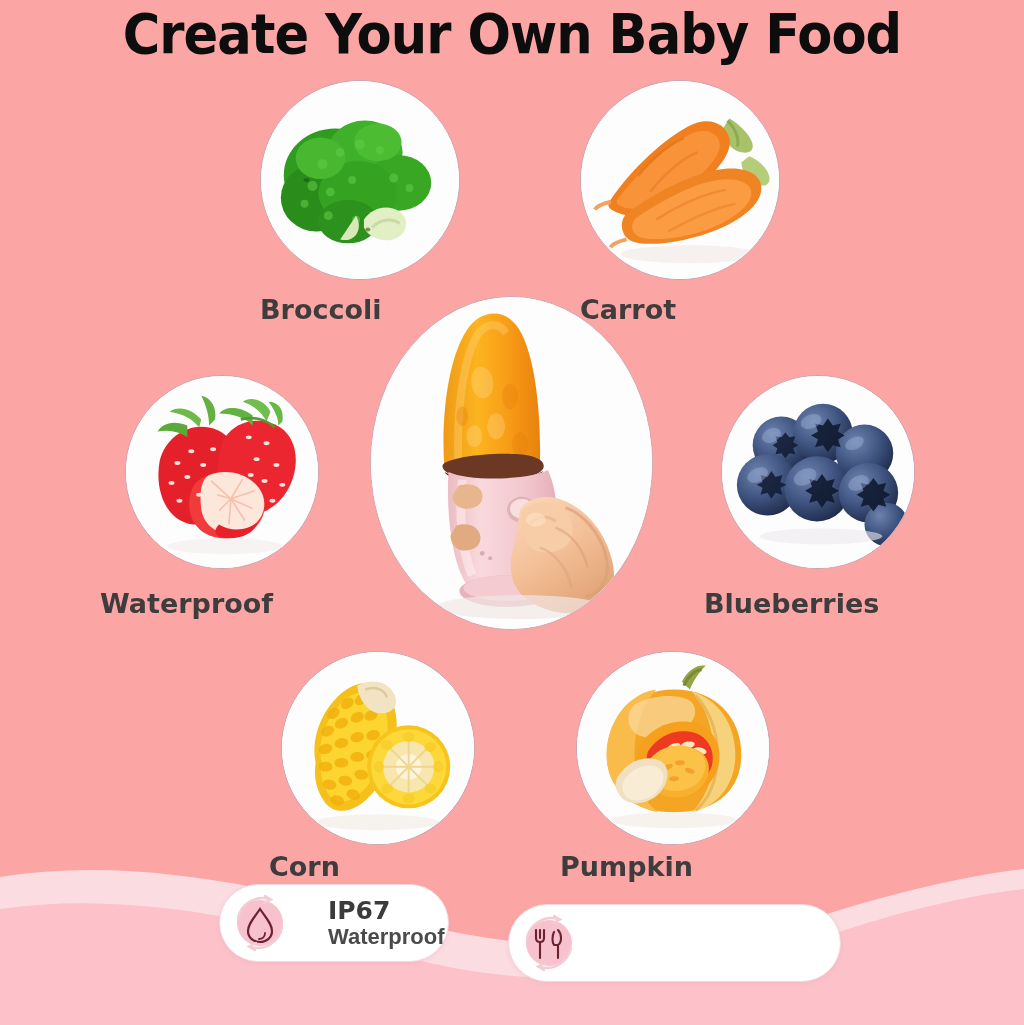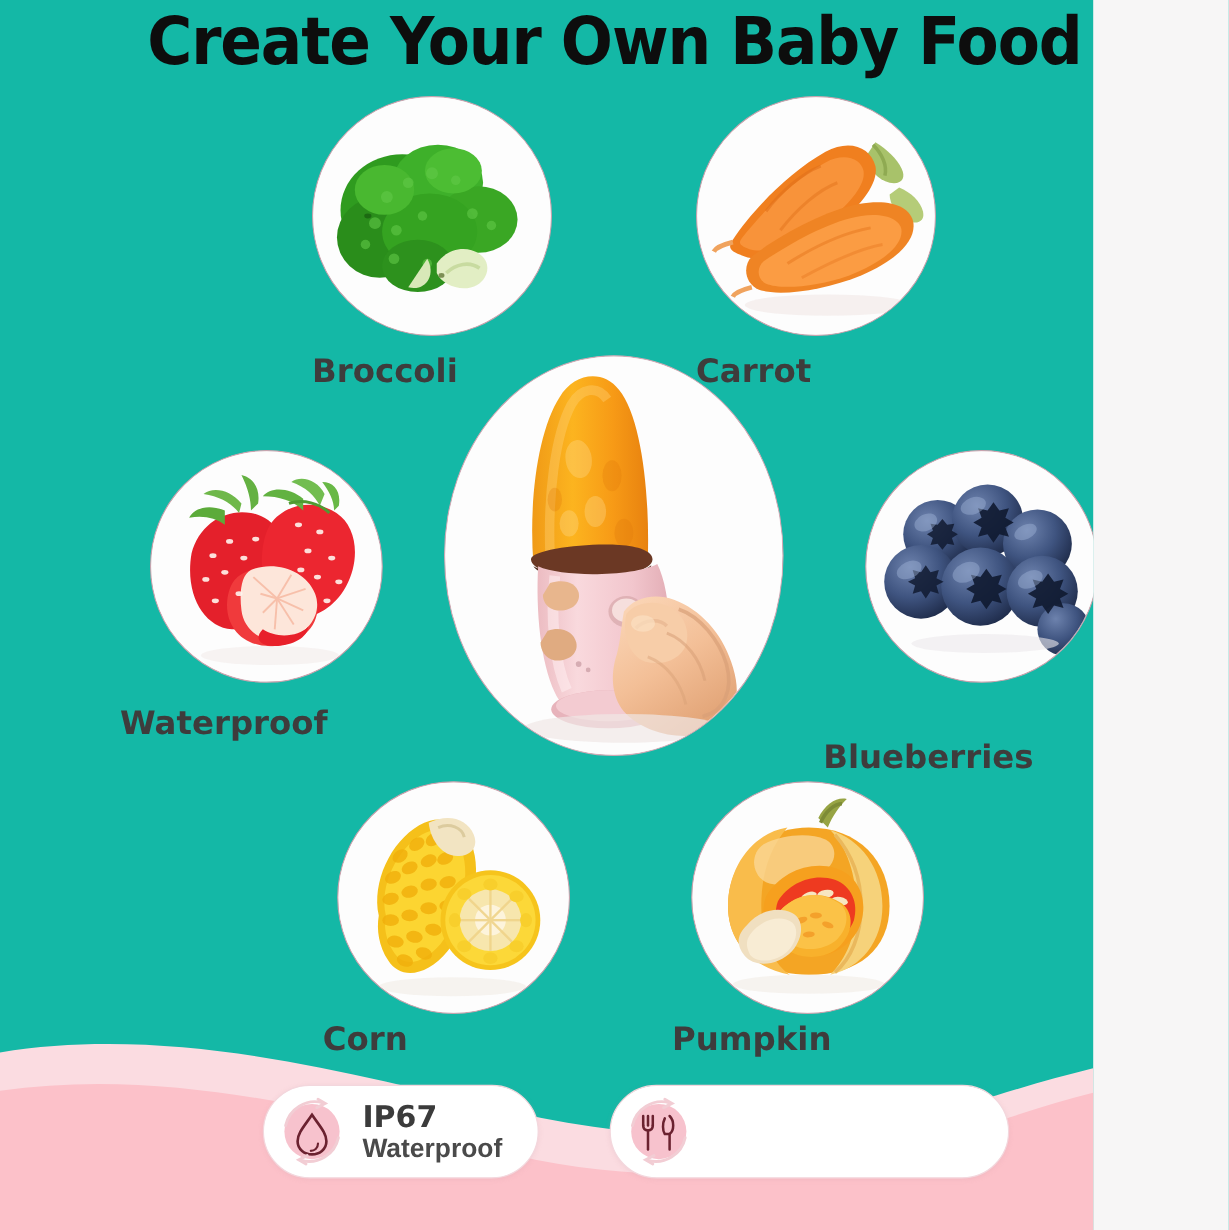--- a/index.html
+++ b/index.html
@@ -4,21 +4,21 @@
 <title>Create Your Own Baby Food</title>
 <style>
   html,body{margin:0;padding:0;}
   body{
     width:1024px;height:1025px;
     background:#f7f6f6;
     font-family:"Liberation Sans",sans-serif;
     overflow:hidden;
     position:relative;
   }
-  .stage{position:relative;width:911px;height:1025px;overflow:hidden;background:#14b8a6;}
+  .stage{position:relative;width:1024px;height:1025px;overflow:hidden;background:#fca5a5;}
 
   
   .title{
     position:absolute;left:0;top:2px;width:1024px;
     text-align:center;
     font-family:"DejaVu Sans","Liberation Sans",sans-serif;
     font-weight:bold;
     font-size:55px;
     letter-spacing:-1px;
     color:#0d0d0d;
@@ -80,21 +80,21 @@
   .badge .ico-wrap svg{position:absolute;left:0;top:0;width:62px;height:62px;}
   .badge .txt{margin-left:11px;line-height:1.04;}
   .badge .t1{
     font-family:"DejaVu Sans","Liberation Sans",sans-serif;
     font-size:25px;font-weight:bold;color:#3b3b3b;white-space:nowrap;
   }
   .badge .t2{
     font-family:"Liberation Sans",sans-serif;
     font-size:22px;color:#4a4a4a;white-space:nowrap;margin-top:2px;font-weight:bold;
   }
-  #badge-ip67{left:219px;top:904px;width:230px;}
+  #badge-ip67{left:219px;top:884px;width:230px;gap:26px;}
   #badge-food{left:508px;top:904px;width:333px;}
 </style>
 </head>
 <body>
 
 <div class="stage">
 
   <div class="title">Create Your Own Baby Food</div>
 
   <div class="waves">
@@ -251,21 +251,21 @@
             <ellipse cx="134" cy="68" rx="10" ry="6" transform="rotate(-25 134 68)"></ellipse>
             <ellipse cx="36" cy="100" rx="11" ry="7" transform="rotate(-25 36 100)"></ellipse>
             <ellipse cx="84" cy="102" rx="12" ry="8" transform="rotate(-25 84 102)"></ellipse>
             <ellipse cx="138" cy="108" rx="11" ry="7" transform="rotate(-25 138 108)"></ellipse>
           </g>
           <ellipse cx="100" cy="162" rx="62" ry="8" fill="#edeaec" opacity=".6"></ellipse>
         </g>
       </svg>
     </div>
   </div>
-  <div class="label" style="left:686px;top:588px;width:244px;margin-top:28px;">Blueberries</div>
+  <div class="label" style="left:704px;top:588px;width:244px;">Blueberries</div>
 
   <div class="circle" style="left:281px;top:651px;width:194px;height:194px;">
     <div class="art">
       <svg viewBox="0 0 194 194">
         <rect width="194" height="194" fill="#fdfdfd"></rect>
         <g>
           <path d="M34,112 C28,84 44,50 68,36 C86,26 104,32 112,52 C122,76 112,118 92,142 C74,164 52,166 42,150 C34,138 32,124 34,112 Z" fill="#f5c01a"></path>
           <path d="M40,112 C34,86 50,56 70,44 C84,36 98,40 104,58 C112,80 102,116 86,136 C70,154 54,156 46,142 C40,132 38,122 40,112 Z" fill="#fcd531"></path>
           <g fill="#f0ae0c" opacity=".8">
             <ellipse cx="52" cy="62" rx="7" ry="5" transform="rotate(-35 52 62)"></ellipse>

